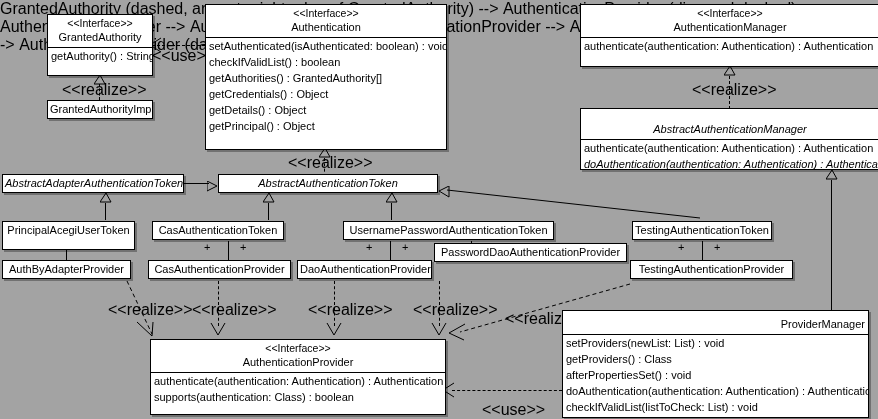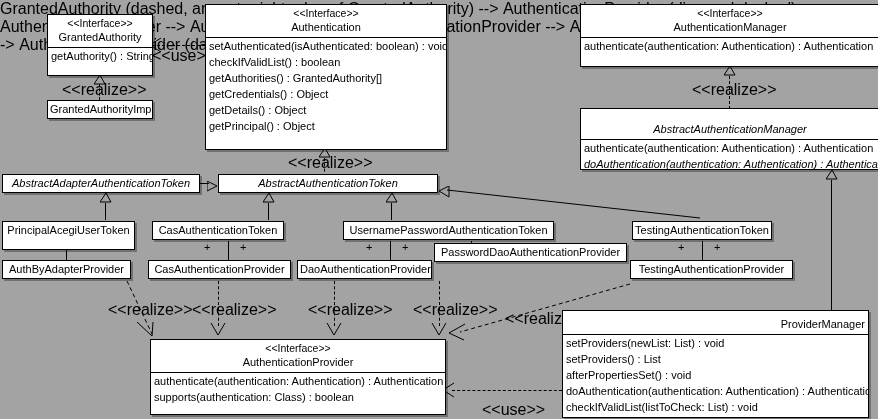--- a/index.html
+++ b/index.html
@@ -353,21 +353,21 @@
       <span class="cname italic">AbstractAuthenticationManager</span>
     </div>
     <div class="uml-sep"></div>
     <div class="uml-ops">
       <span class="op">authenticate(authentication: Authentication) : Authentication</span>
       <span class="op italic">doAuthentication(authentication: Authentication) : Authentication</span>
     </div>
   </div>
 
   
-  <div class="uml-simple italic" style="left:2px; top:174px; width:198px; height:19px; text-align:center;">AbstractAdapterAuthenticationToken</div>
+  <div class="uml-simple italic" style="left:2px; top:174px; width:182px; height:19px; text-align:center;">AbstractAdapterAuthenticationToken</div>
 
   
   <div class="uml-simple italic" style="left:218px; top:174px; width:220px; height:19px; text-align:center;">AbstractAuthenticationToken</div>
 
   
   <div class="uml-simple" style="left:2px; top:221px; width:133px; height:29px; text-align:center;">PrincipalAcegiUserToken</div>
   <div class="uml-simple" style="left:152px; top:221px; width:132px; height:19px; text-align:center;">CasAuthenticationToken</div>
   <div class="uml-simple" style="left:343px; top:221px; width:211px; height:19px; text-align:center;">UsernamePasswordAuthenticationToken</div>
   <div class="uml-simple" style="left:632px; top:221px; width:140px; height:19px; text-align:center;">TestingAuthenticationToken</div>
 
@@ -392,20 +392,20 @@
   </div>
 
   
   <div class="uml-box" style="left:562px; top:310px; width:307px; height:108px;">
     <div class="uml-head" style="padding-top:6px;text-align:right;">
       <span class="cname">ProviderManager</span>
     </div>
     <div class="uml-sep"></div>
     <div class="uml-ops">
       <span class="op">setProviders(newList: List) : void</span>
-      <span class="op">setProviders() : List</span>
+      <span class="op">getProviders() : Class</span>
       <span class="op">afterPropertiesSet() : void</span>
       <span class="op">doAuthentication(authentication: Authentication) : Authentication</span>
       <span class="op">checkIfValidList(listToCheck: List) : void</span>
     </div>
   </div>
 
 </div>
 
 </body></html>

